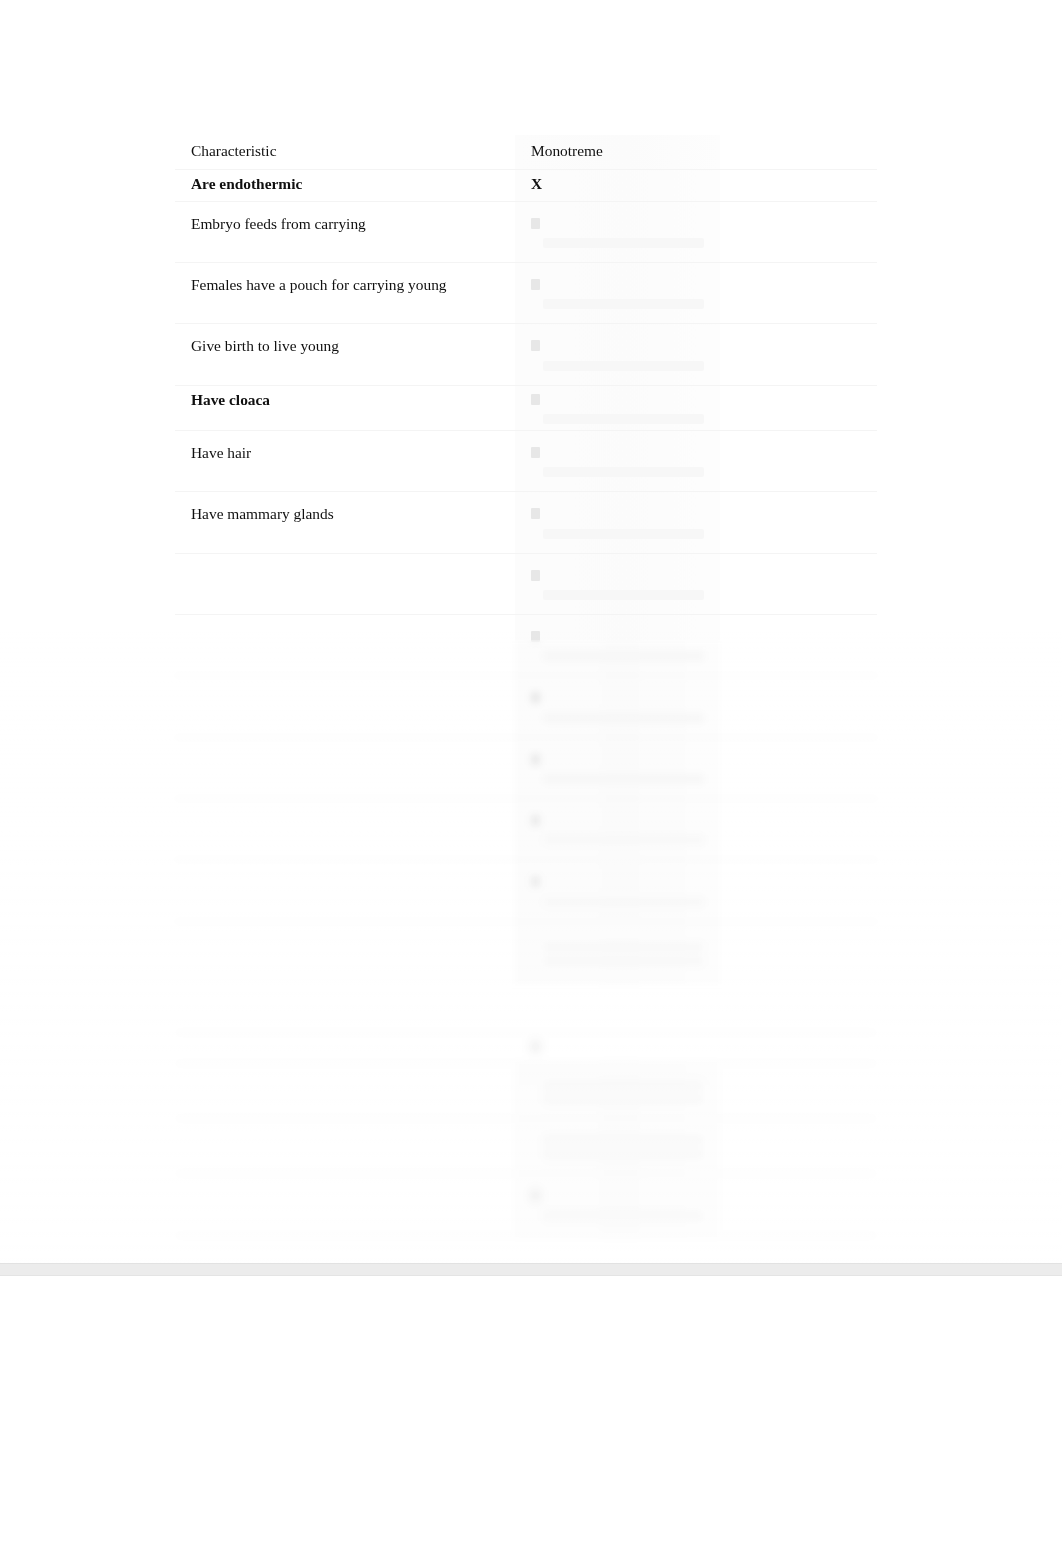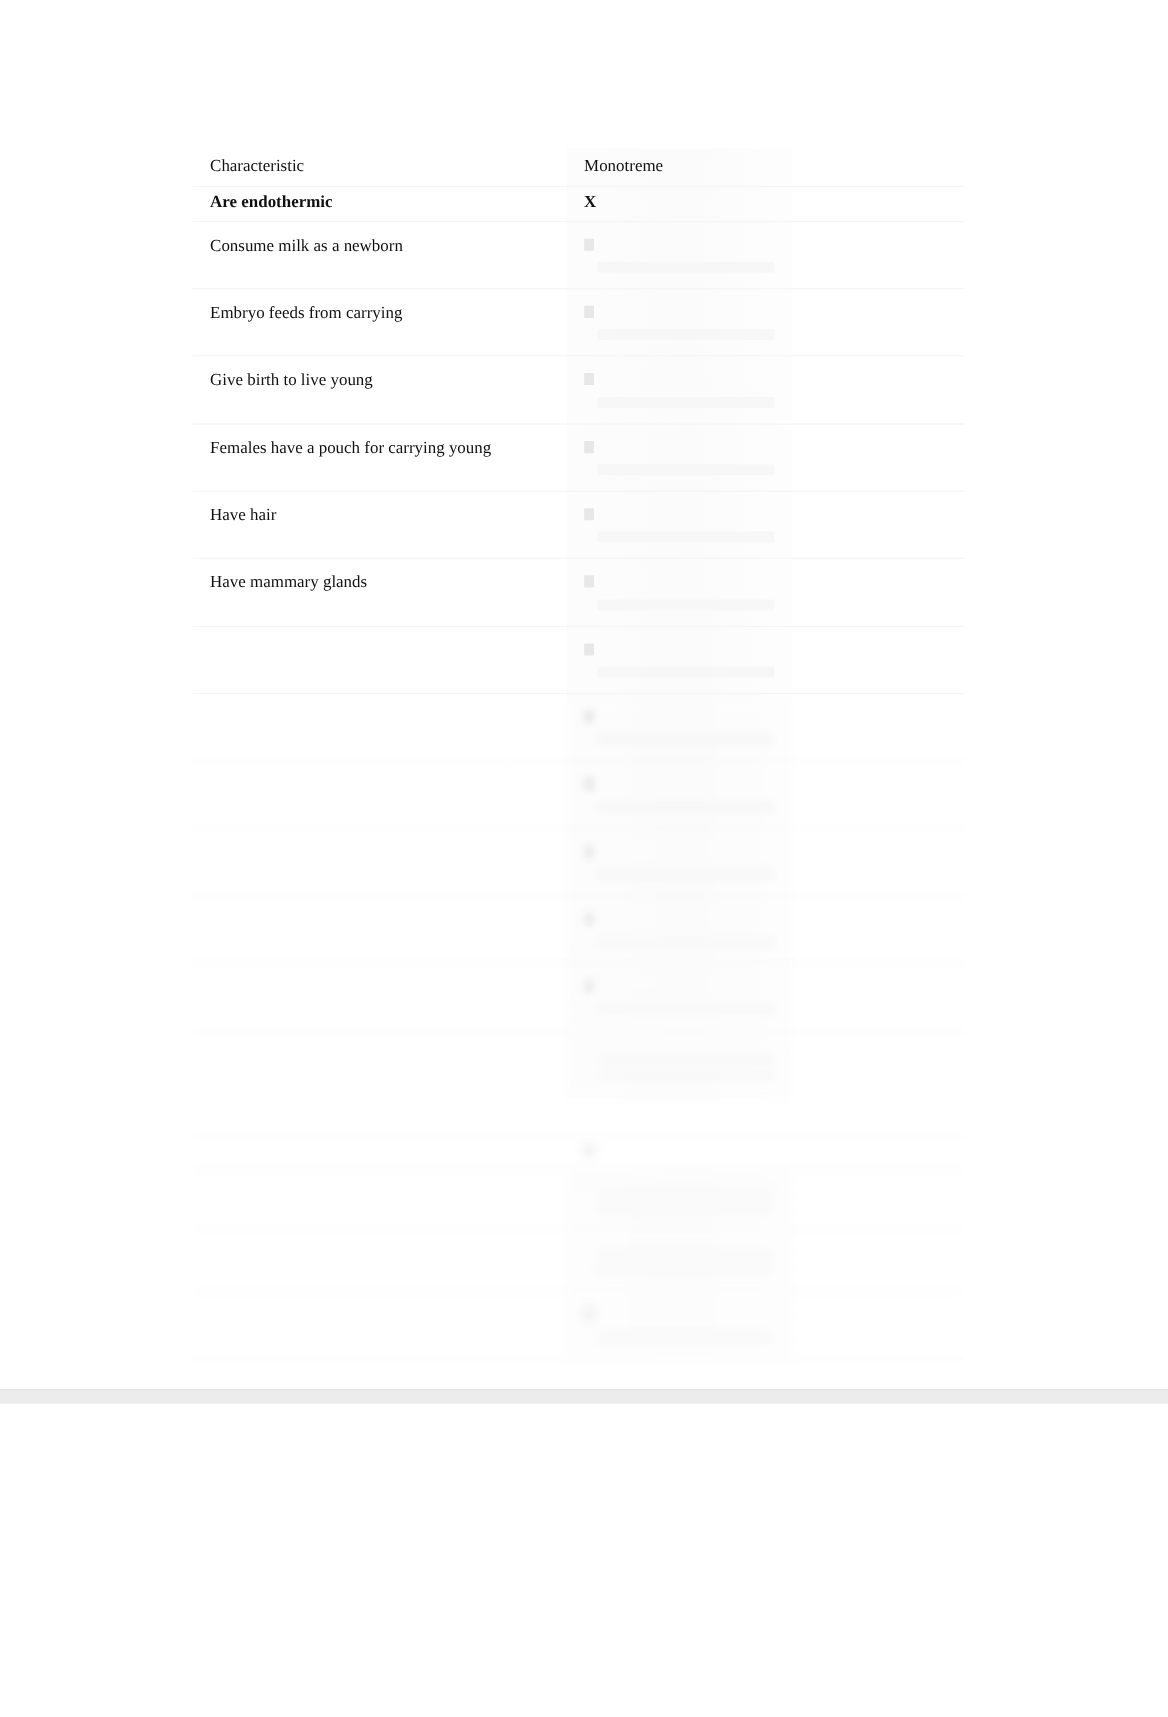--- a/index.html
+++ b/index.html
@@ -160,82 +160,82 @@
             <div class="cell-inner tight">Are endothermic</div>
           </td>
           <td class="panelcol">
             <div class="cell-inner tight mark">X</div>
           </td>
           <td>
             <div class="cell-inner tight"></div>
           </td>
         </tr>
 
-        <tr class="ruled">
-          <td>
-            <div class="cell-inner tall">Consume milk as a newborn</div>
-          </td>
-          <td class="panelcol">
-            <div class="cell-inner tall">
-              <span class="ghost-mark"></span>
-              <span class="ghost-bar"></span>
-            </div>
-          </td>
-          <td>
-            <div class="cell-inner tall"></div>
-          </td>
-        </tr>
 
         <tr class="ruled">
           <td>
             <div class="cell-inner tall">Embryo feeds from carrying</div>
           </td>
           <td class="panelcol">
             <div class="cell-inner tall">
               <span class="ghost-mark"></span>
               <span class="ghost-bar"></span>
             </div>
           </td>
           <td>
             <div class="cell-inner tall"></div>
           </td>
         </tr>
 
 
         <tr class="ruled">
           <td>
+            <div class="cell-inner tall">Females have a pouch for carrying young</div>
+          </td>
+          <td class="panelcol">
+            <div class="cell-inner tall">
+              <span class="ghost-mark"></span>
+              <span class="ghost-bar"></span>
+            </div>
+          </td>
+          <td>
+            <div class="cell-inner tall"></div>
+          </td>
+        </tr>
+
+        <tr class="ruled">
+          <td>
             <div class="cell-inner tall">Give birth to live young</div>
           </td>
           <td class="panelcol">
             <div class="cell-inner tall">
               <span class="ghost-mark"></span>
               <span class="ghost-bar"></span>
             </div>
           </td>
           <td>
             <div class="cell-inner tall"></div>
           </td>
         </tr>
 
-        <tr class="ruled">
-          <td>
-            <div class="cell-inner tall">Females have a pouch for carrying young</div>
-          </td>
-          <td class="panelcol">
-            <div class="cell-inner tall">
-              <span class="ghost-mark"></span>
-              <span class="ghost-bar"></span>
-            </div>
-          </td>
-          <td>
-            <div class="cell-inner tall"></div>
-          </td>
-        </tr>
-
-
+
+        <tr class="ruled">
+          <td>
+            <div class="cell-inner tight">Have cloaca</div>
+          </td>
+          <td class="panelcol">
+            <div class="cell-inner tight">
+              <span class="ghost-mark"></span>
+              <span class="ghost-bar"></span>
+            </div>
+          </td>
+          <td>
+            <div class="cell-inner tight"></div>
+          </td>
+        </tr>
 
         <tr class="ruled">
           <td>
             <div class="cell-inner tall">Have hair</div>
           </td>
           <td class="panelcol">
             <div class="cell-inner tall">
               <span class="ghost-mark"></span>
               <span class="ghost-bar"></span>
             </div>

